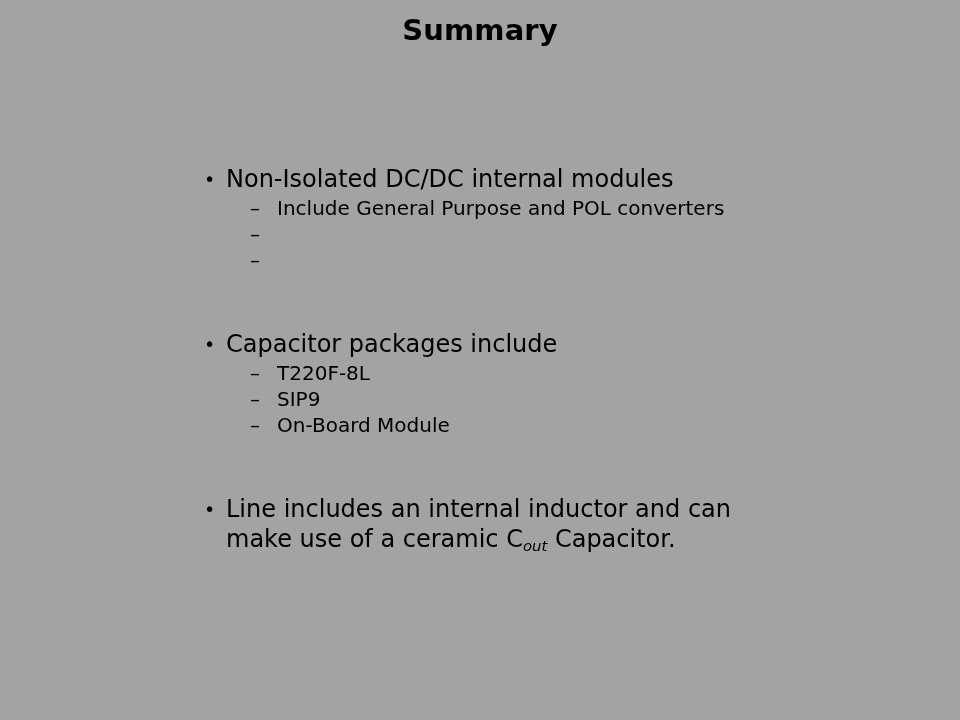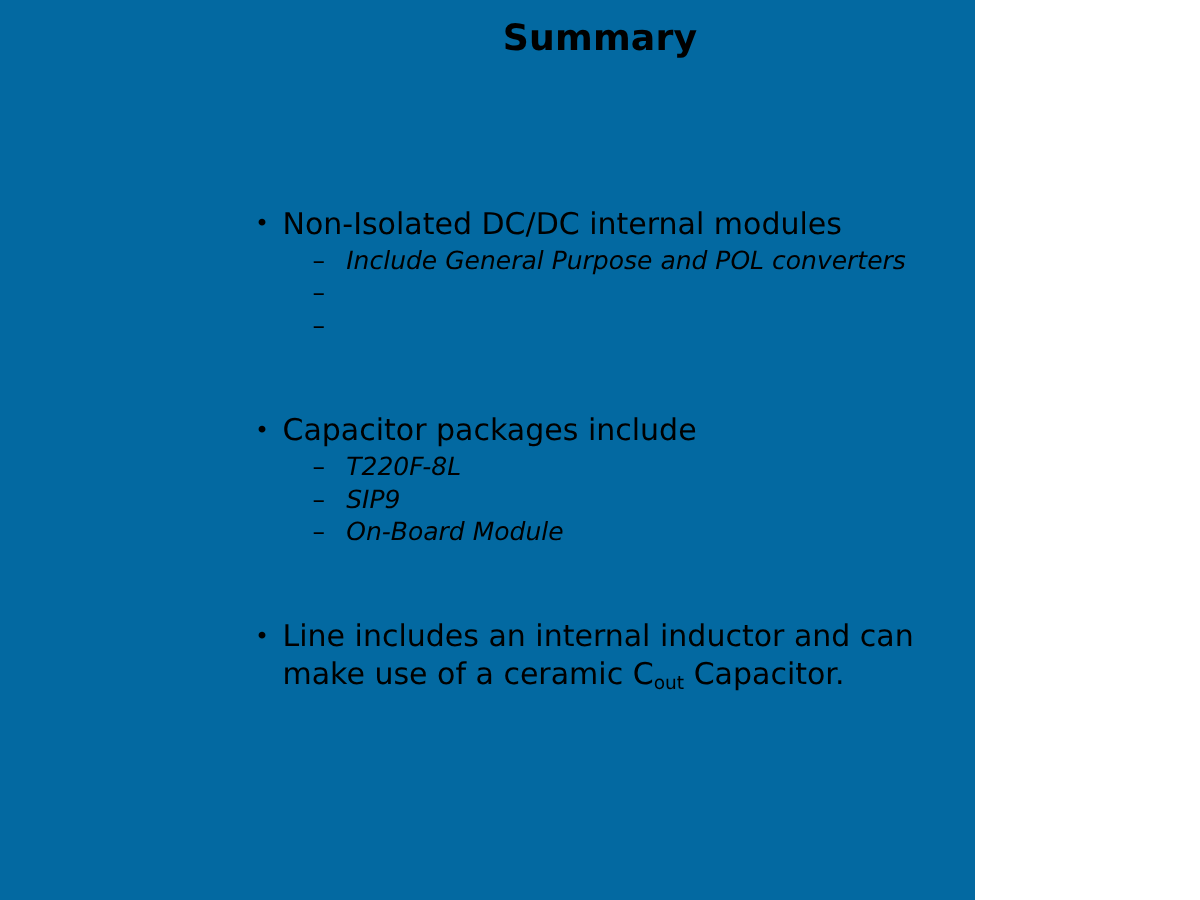--- a/index.html
+++ b/index.html
@@ -11,23 +11,23 @@
     width: 960px;
     height: 720px;
     overflow: hidden;
     font-family: "DejaVu Sans", sans-serif;
     color: #000000;
     -webkit-font-smoothing: antialiased;
   }
 
   .slide {
     position: relative;
-    width: 780px;
+    width: 960px;
     height: 720px;
-    background: #0369a1;
+    background: #a3a3a3;
   }
 
   
   .slide-title {
     position: absolute;
     top: 15px;
     left: 0;
     width: 960px;
     text-align: center;
     font-size: 29px;
@@ -86,33 +86,33 @@
     padding-left: 50px;
   }
   .lvl2 .marker {
     width: 27px;
     flex: 0 0 27px;
     text-align: left;
   }
   .lvl2 .text {
     flex: 1 1 auto;
     white-space: nowrap;
-    font-style: italic;
   }
 
   
   .lvl1.wrap .text {
     max-width: 520px;
   }
 
   sub {
     font-size: 0.62em;
     vertical-align: baseline;
     position: relative;
     bottom: -0.24em;
+    font-style: italic;
   }
 </style>
 </head>
 <body>
 
 <div class="slide">
 
   <div class="slide-title">Summary</div>
 
   <div class="body-content">

